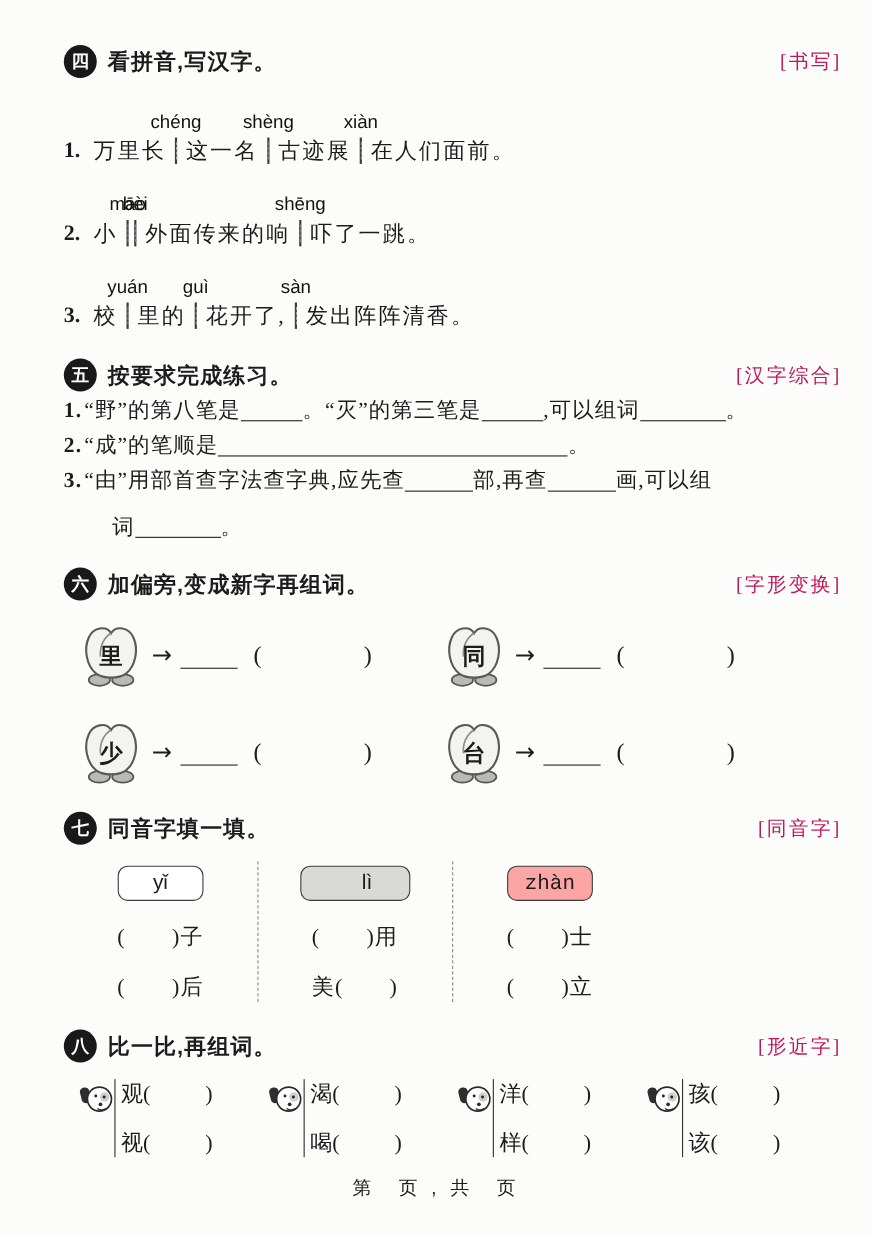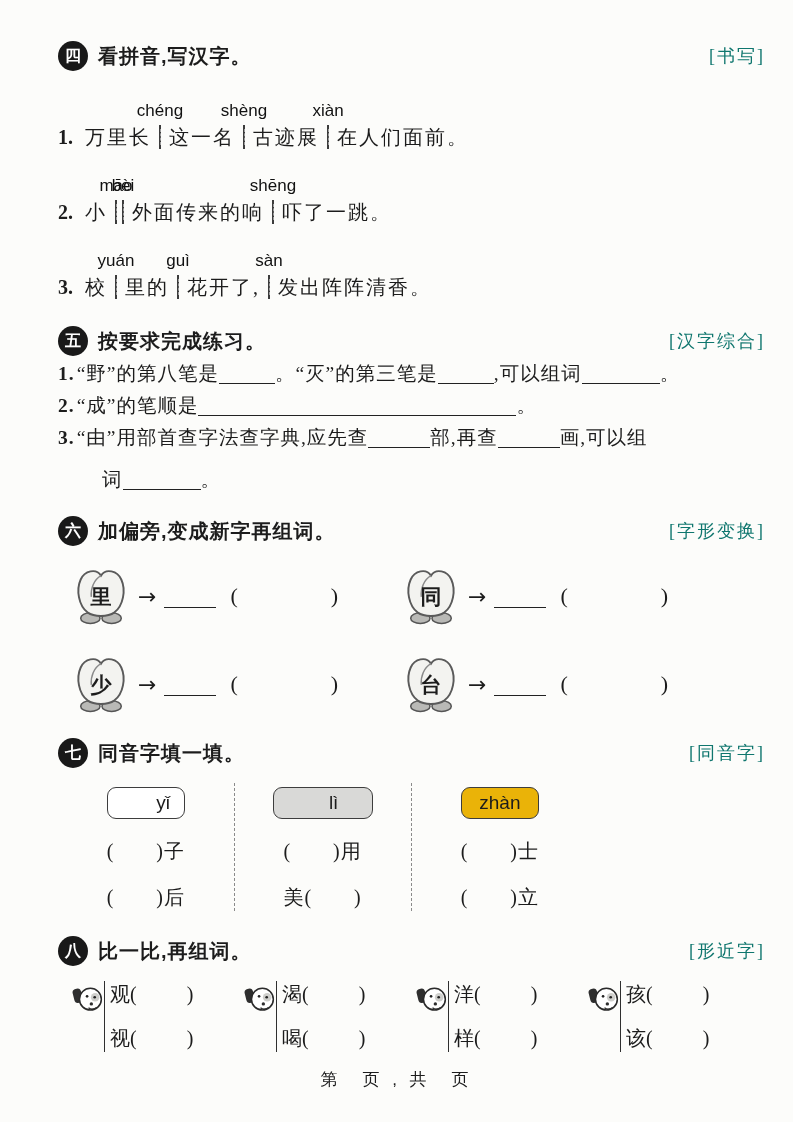--- a/index.html
+++ b/index.html
@@ -18,21 +18,21 @@
     background:#191919;color:#fff;flex:0 0 auto;
     display:flex;align-items:center;justify-content:center;
     font-family:"Liberation Sans","DejaVu Sans",sans-serif;
     font-size:16px;font-weight:bold;
   }
   .sec-title{
     font-family:"Liberation Sans","DejaVu Sans",sans-serif;
     font-size:20px;font-weight:bold;letter-spacing:1px;
   }
   .sec-tag{
-    margin-left:auto;font-size:18px;letter-spacing:2px;color:#0f766e;
+    margin-left:auto;font-size:18px;letter-spacing:2px;color:#be185d;
   }
   
   .pyrow{display:flex;align-items:center;margin-top:26px;padding-top:22px;font-size:20px;}
   .pyrow .num{font-weight:bold;margin-right:4px;}
   .pyrow .txt{margin:0 8px;letter-spacing:2px;white-space:nowrap;}
   .boxgroup{display:flex;gap:5px;text-align:right;}
   .wbox-wrap{position:relative;}
   .pinyin{
     position:absolute;top:-25px;left:50%;transform:translateX(-50%);
     font-family:"Liberation Sans","DejaVu Sans",sans-serif;
@@ -250,31 +250,31 @@
 </div>
 
 <div class="sec-head" style="margin-top:22px;">
   <span class="badge">七</span>
   <span class="sec-title">同音字填一填。</span>
   <span class="sec-tag">[同音字]</span>
 </div>
 
 <div class="s7-grid">
   <div class="s7-col divider">
-    <span class="pill" style="background: rgb(255, 255, 255); text-align: right;">yǐ</span>
+    <span class="pill" style="background: rgb(255, 255, 255);">yǐ</span>
     <div class="s7-cell">(　　)子</div>
     <div class="s7-cell">(　　)后</div>
   </div>
   <div class="s7-col divider">
     <span class="pill" style="background: rgb(217, 217, 215); padding-left: 36px;">lì</span>
     <div class="s7-cell">(　　)用</div>
     <div class="s7-cell">美(　　)</div>
   </div>
   <div class="s7-col">
-    <span class="pill" style="background: #eab308;">zhàn</span>
+    <span class="pill" style="background: #fca5a5; font-family: Liberation Mono, monospace;">zhàn</span>
     <div class="s7-cell">(　　)士</div>
     <div class="s7-cell">(　　)立</div>
   </div>
 </div>
 
 <div class="sec-head" style="margin-top:24px;">
   <span class="badge">八</span>
   <span class="sec-title">比一比,再组词。</span>
   <span class="sec-tag">[形近字]</span>
 </div>

